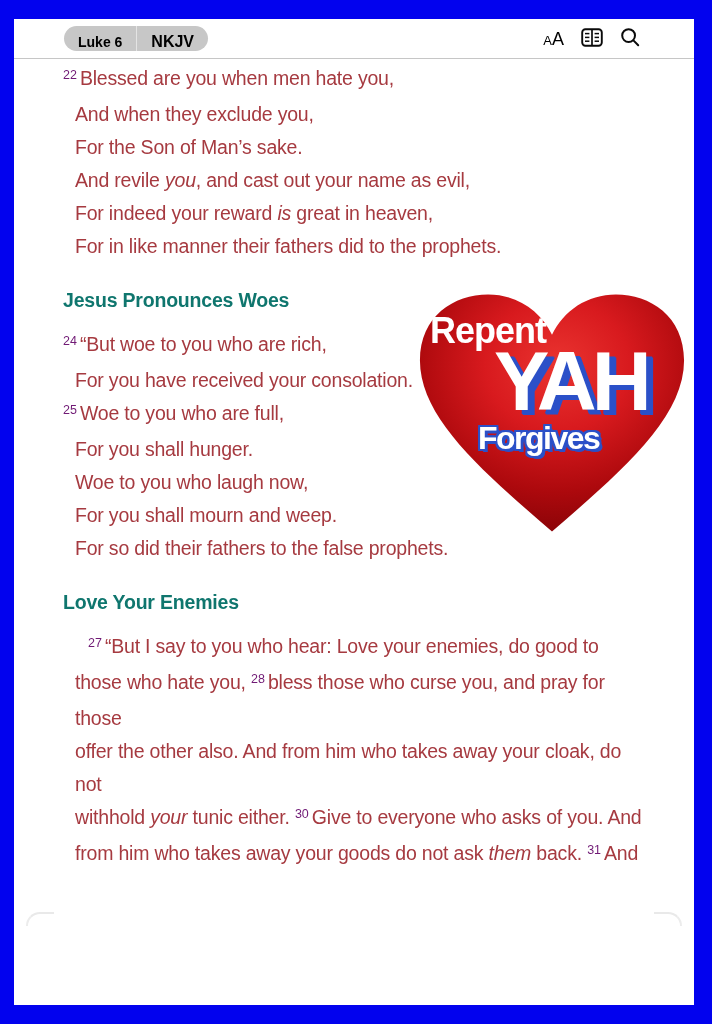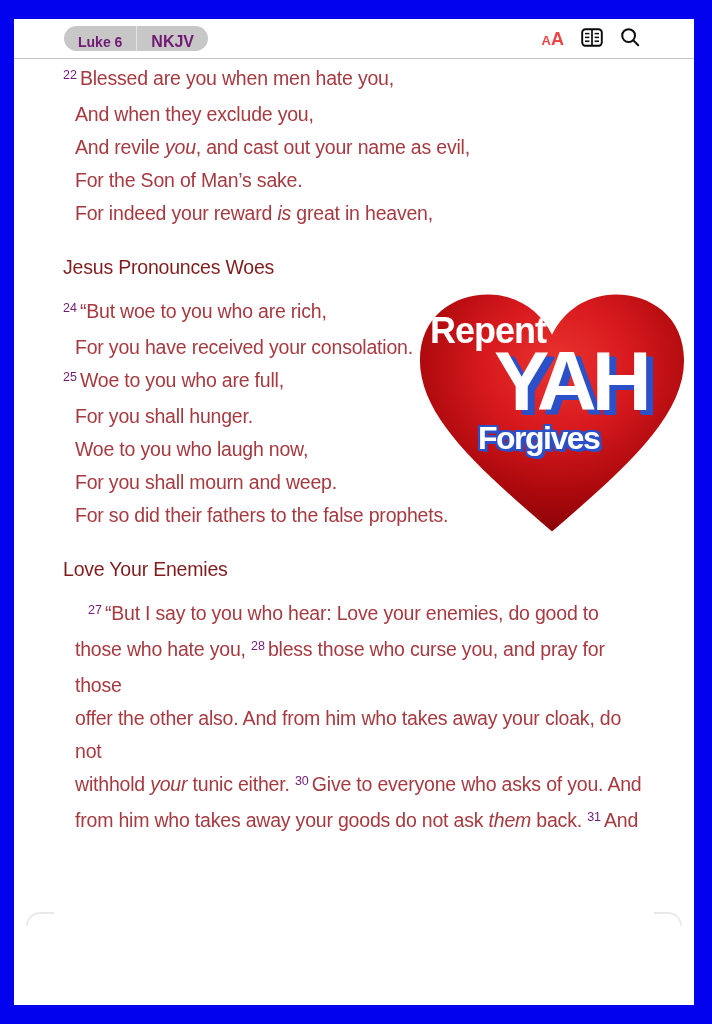--- a/index.html
+++ b/index.html
@@ -24,29 +24,29 @@
   }
   .nav-pill {
     margin-left:50px;
     display:flex; align-items:stretch;
     background:#c7c7c7; border-radius:13px;
     height:25px; overflow:hidden;
   }
   .nav-pill .seg {
     display:flex; align-items:center;
     padding:16px 14px;
-    color:#701a75; cursor:pointer;
+    color:#000000; cursor:pointer;
   }
   .seg-book { font-size:14px; font-weight:600; }
   .seg-trans { font-size:16px; font-weight:700; border-left:1.5px solid #e4e4e4; }
   .bar-icons {
     position:absolute; right:54px; top:0; height:40px;
     display:flex; align-items:center; gap:17px;
   }
-  .aa-btn { font-weight:700; color:#ef4444; line-height:1; letter-spacing:0; cursor:pointer; }
+  .aa-btn { font-weight:400; color:#000000; line-height:1; letter-spacing:0; cursor:pointer; }
   .aa-btn .a1 { font-size:13px; }
   .aa-btn .a2 { font-size:18px; }
   .icon-btn { display:flex; align-items:center; cursor:pointer; }
   
   .scripture {
     position:relative;
     padding:3px 50px 0 49px;
     font-size:19.5px;
     line-height:33px;
     color:#a63a40;
@@ -56,21 +56,21 @@
   .pline.has-sup { padding-left:0; }
   .para-line { padding-left:12px; min-height:33px; }
   .para-line.first { text-indent:13px; }
   sup.vnum {
     font-size:12.5px; color:#701a75;
     position:relative; top:-6px; vertical-align:baseline;
     margin-right:3px; letter-spacing:0;
   }
   .ital { font-style:italic; }
   .sec-heading {
-    font-weight:400; color:#7f1d1d;
+    font-weight:700; color:#0f766e;
     font-size:19.5px; line-height:33px;
     margin:21px 0 11px 0;
     letter-spacing:-0.2px;
   }
   
   .heart-overlay {
     position:absolute; left:396px; top:270px;
     width:284px; height:248px;
     pointer-events:none;
   }
@@ -134,23 +134,24 @@
             <line x1="13.4" y1="13.4" x2="18.2" y2="18.2" stroke="#0a0a0a" stroke-width="2" stroke-linecap="round"></line>
           </svg>
         </span>
       </div>
     </div>
   </div>
 
   <div class="scripture" id="scripture">
       <div class="pline has-sup"><sup class="vnum">22</sup><span>Blessed are you when men hate you,</span></div>
       <div class="pline"><span>And when they exclude you,</span></div>
+      <div class="pline"><span>For the Son of Man’s sake.</span></div>
       <div class="pline"><span>And revile </span><span class="ital">you</span><span>, and cast out your name as evil,</span></div>
-      <div class="pline"><span>For the Son of Man’s sake.</span></div>
       <div class="pline"><span>For indeed your reward </span><span class="ital">is</span><span> great in heaven,</span></div>
+      <div class="pline"><span>For in like manner their fathers did to the prophets.</span></div>
       <div class="sec-heading">Jesus Pronounces Woes</div>
       <div class="pline has-sup"><sup class="vnum">24</sup><span>“But woe to you who are rich,</span></div>
       <div class="pline"><span>For you have received your consolation.</span></div>
       <div class="pline has-sup"><sup class="vnum">25</sup><span>Woe to you who are full,</span></div>
       <div class="pline"><span>For you shall hunger.</span></div>
       <div class="pline"><span>Woe to you who laugh now,</span></div>
       <div class="pline"><span>For you shall mourn and weep.</span></div>
       <div class="pline"><span>For so did their fathers to the false prophets.</span></div>
       <div class="sec-heading">Love Your Enemies</div>
       <div class="para-line first"><sup class="vnum">27</sup><span>“But I say to you who hear: Love your enemies, do good to</span></div>

